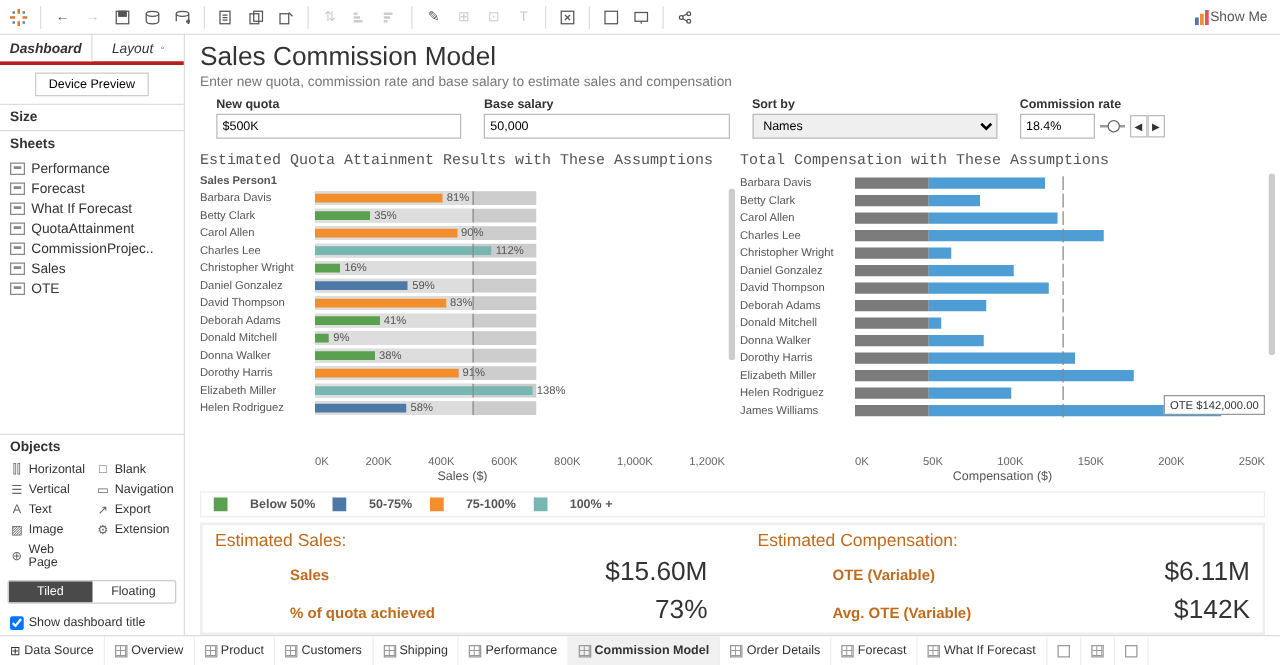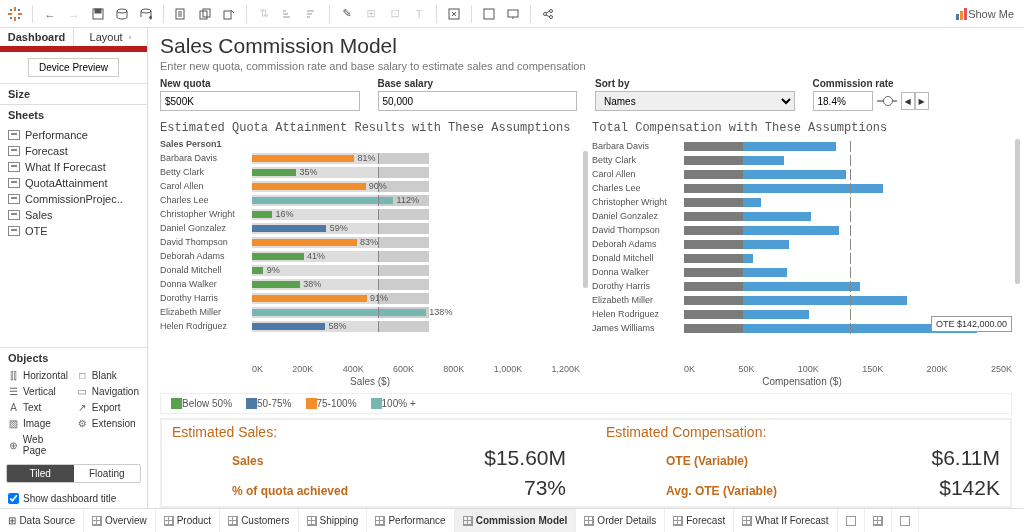--- a/index.html
+++ b/index.html
@@ -4,21 +4,21 @@
 <style>
 * { box-sizing: border-box; margin: 0; padding: 0; font-family: -apple-system, BlinkMacSystemFont, "Segoe UI", Arial, sans-serif; }
 body { width: 1024px; height: 532px; background: #fff; overflow: hidden; font-size: 11px; color: #333; }
 .toolbar { height: 28px; border-bottom: 1px solid #ddd; display: flex; align-items: center; padding: 0 4px; gap: 2px; }
 .toolbar .tbtn { width: 22px; height: 22px; display: flex; align-items: center; justify-content: center; color: #555; cursor: pointer; border-radius: 2px; }
 .toolbar .sep { width: 1px; height: 18px; background: #ddd; margin: 0 4px; }
 .toolbar .spacer { flex: 1; }
 .showme { display: flex; align-items: center; gap: 0; font-size: 11px; color: #555; padding: 0 6px; cursor: pointer; }
 .main { display: flex; height: 480px; }
 .leftpanel { width: 148px; border-right: 1px solid #ddd; display: flex; flex-direction: column; }
-.tabrow { display: flex; height: 24px; border-bottom: 6px solid #b91c1c; }
+.tabrow { display: flex; height: 24px; border-bottom: 3px solid #b91c1c; font-style: italic; }
 .tabrow .tab { flex: 1; display: flex; align-items: center; justify-content: center; font-size: 11px; border-right: 1px solid #ddd; cursor: pointer; }
 .tabrow .tab.active { background: #fff; font-weight: 600; }
 .tabrow .tab:last-child { border-right: none; }
 .devprev { display: flex; justify-content: center; padding: 6px; }
 .devprev button { font-size: 10px; padding: 3px 10px; border: 1px solid #ccc; background: #fff; cursor: pointer; }
 .panelsec { border-top: 1px solid #ddd; }
 .panelhdr { font-size: 11px; font-weight: 600; padding: 4px 8px; }
 .sizeval { font-size: 10px; color: #666; padding: 0 8px 6px; }
 .sheetlist, .objectlist { padding: 2px 0; }
 .sheetitem { display: flex; align-items: center; padding: 2px 8px; gap: 5px; font-size: 11px; cursor: pointer; }
@@ -28,21 +28,21 @@
 .objitem { display: flex; align-items: center; gap: 4px; padding: 2px 4px; font-size: 10px; cursor: pointer; }
 .objicon { width: 11px; height: 11px; display: flex; align-items: center; justify-content: center; color: #666; }
 .tiledfloat { display: flex; margin: 6px; border: 1px solid #ccc; border-radius: 2px; overflow: hidden; }
 .tiledfloat div { flex: 1; text-align: center; padding: 3px; font-size: 10px; cursor: pointer; }
 .tiledfloat .active { background: #4a4a4a; color: #fff; }
 .chklbl { display: flex; align-items: center; gap: 4px; padding: 4px 8px; font-size: 10px; }
 .chklbl input { width: 11px; height: 11px; }
 .canvas { flex: 1; padding: 0 12px; overflow: hidden; display: flex; flex-direction: column; }
 .dashtitle { font-size: 21px; font-weight: 300; color: #333; margin-top: 6px; }
 .dashsub { font-size: 11px; color: #777; margin-top: 2px; margin-bottom: 6px; }
-.paramrow { display: flex; gap: 18px; margin-bottom: 10px; }
+.paramrow { display: flex; gap: 18px; margin-bottom: 10px; margin-left: 13px; }
 .paramgrp { flex: 1; }
 .paramlbl { font-size: 10px; font-weight: 600; margin-bottom: 2px; }
 .paramctrl { display: flex; align-items: center; gap: 4px; }
 .paramctrl input, .paramctrl select { width: 100%; height: 20px; border: 1px solid #bbb; font-size: 10px; padding: 0 4px; }
 .slider { width: 20px; height: 2px; background: #999; position: relative; }
 .slider::after { content: ""; position: absolute; width: 8px; height: 8px; border: 1px solid #666; border-radius: 50%; background: #fff; top: -4px; left: 6px; }
 .stepbtns { display: flex; }
 .stepbtns span { width: 14px; height: 18px; border: 1px solid #bbb; display: flex; align-items: center; justify-content: center; font-size: 8px; cursor: pointer; background: #fff; }
 .chartrow { display: flex; gap: 12px; flex: 1; min-height: 0; }
 .chartcol { flex: 1; display: flex; flex-direction: column; min-width: 0; }
@@ -54,21 +54,21 @@
 .refline { position: absolute; top: 0; bottom: 0; width: 1px; background: #888; }
 .quotabg { position: absolute; height: 100%; background: #ddd; }
 .quotabg2 { position: absolute; height: 100%; background: #ccc; }
 .mainbar { position: absolute; height: 7px; top: 2px; }
 .barlbl { position: absolute; font-size: 9px; color: #555; top: 0; }
 .xaxis { display: flex; margin-left: 92px; margin-top: 2px; font-size: 9px; color: #666; justify-content: space-between; }
 .xlabel { text-align: center; font-size: 10px; color: #555; margin-top: 2px; }
 .scrollthumb { position: absolute; right: -8px; top: 0; width: 5px; height: 65%; background: #ccc; border-radius: 2px; }
 .tooltip { position: absolute; background: #fff; border: 1px solid #999; padding: 2px 4px; font-size: 9px; right: 0; bottom: 2px; }
 .legend { display: flex; gap: 14px; padding: 4px 10px; border: 1px solid #eee; margin-top: 6px; align-items: center; }
-.legitem { display: flex; align-items: center; gap: 0; font-size: 10px; color: #555; }
+.legitem { display: flex; align-items: center; gap: 18px; font-size: 10px; color: #555; font-weight: bold; }
 .legsw { width: 11px; height: 11px; }
 .summary { border: 2px solid #eee; margin-top: 4px; padding: 4px 10px 6px; display: grid; grid-template-columns: 1fr 1fr; column-gap: 40px; }
 .sumtitle { color: #c06a1c; font-size: 14px; font-weight: 500; }
 .sumrow { display: flex; justify-content: space-between; align-items: baseline; margin-top: 6px; }
 .sumlbl { color: #c06a1c; font-size: 12px; font-weight: 600; padding-left: 60px; }
 .sumval { font-size: 21px; font-weight: 500; }
 .bottombar { height: 24px; border-top: 1px solid #ddd; display: flex; align-items: center; font-size: 10px; overflow: hidden; }
 .btab { padding: 0 8px; height: 100%; display: flex; align-items: center; gap: 3px; border-right: 1px solid #eee; cursor: pointer; white-space: nowrap; }
 .btab.active { background: #f0f0f0; font-weight: 600; }
 .btabicon { width: 10px; height: 10px; border: 1px solid #999; display: inline-block; }

